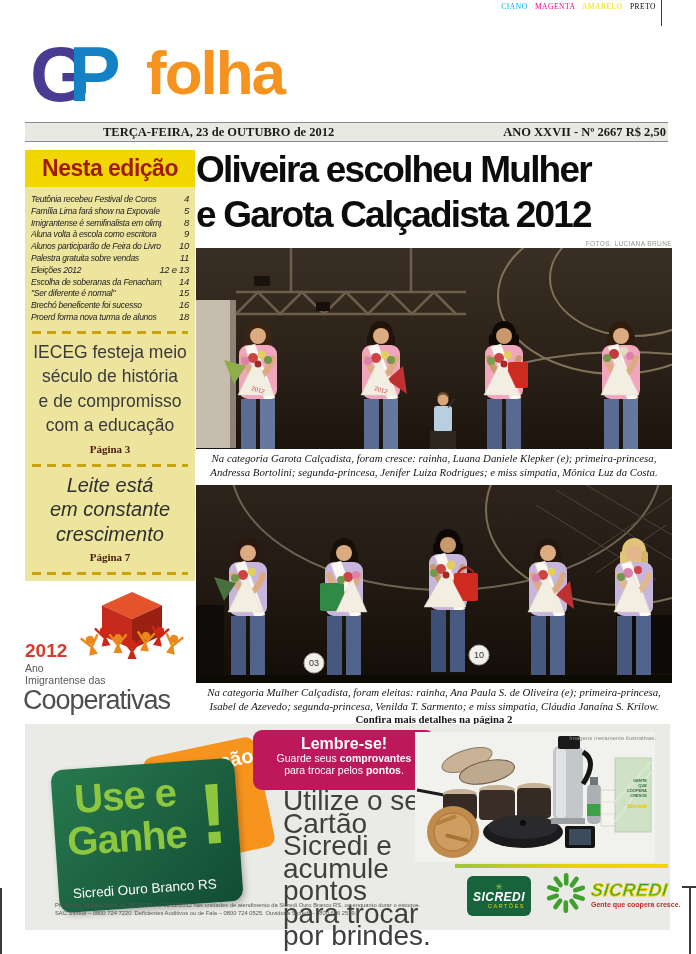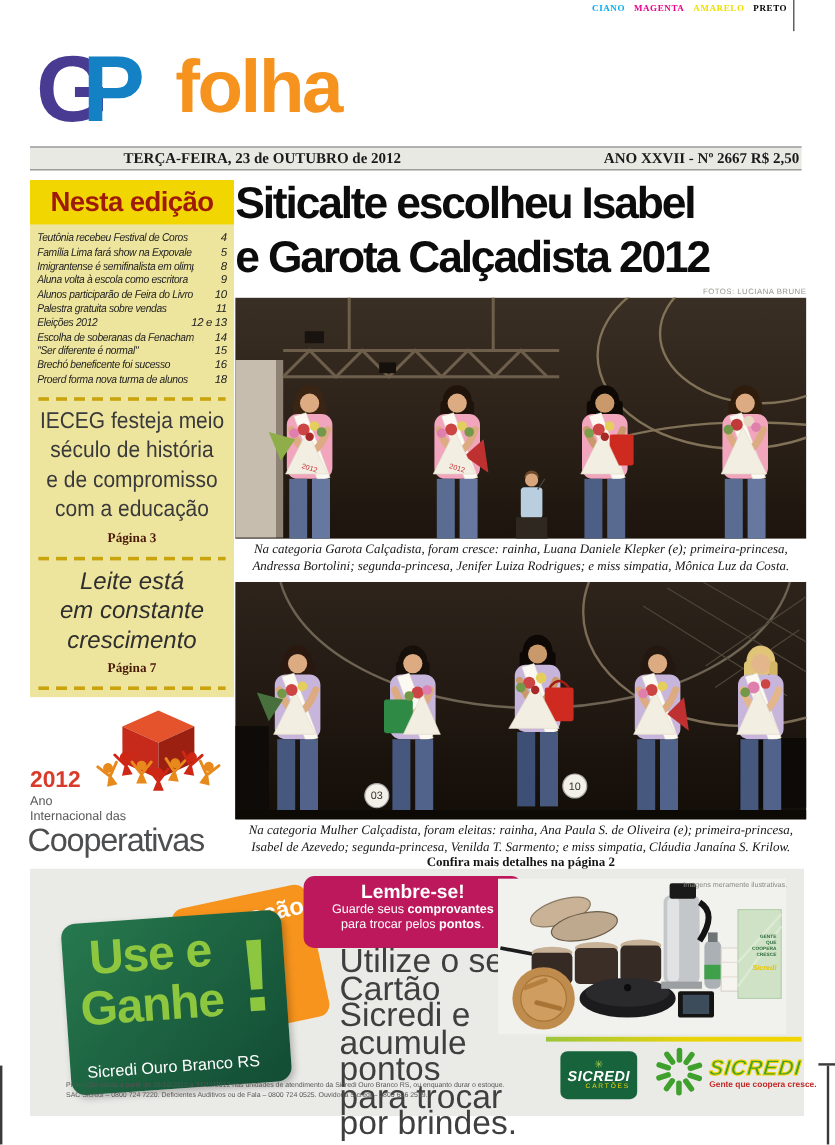--- a/index.html
+++ b/index.html
@@ -2,21 +2,21 @@
 <html><head>
 <meta charset="utf-8">
 <style>
   html,body{margin:0;padding:0;background:#fff;}
   .page{position:relative;width:696px;height:954px;background:#ffffff;overflow:hidden;
         font-family:"Liberation Sans",sans-serif;}
 
   
   .reg{position:absolute;top:2px;left:0;width:656px;text-align:right;
        font-family:"Liberation Serif",serif;font-size:7.5px;letter-spacing:.5px;word-spacing:5px;}
-  .reg span{font-weight:bold;}
+  .reg span{font-weight:normal;}
   .crop{position:absolute;background:#3a3a3a;}
   .crop-tr{left:661px;top:0;width:1px;height:26px;}
   .crop-bl{left:0;top:888px;width:2px;height:66px;}
   .crop-br{left:689px;top:888px;width:2px;height:66px;}
   .crop-brh{left:682px;top:886px;width:14px;height:2px;}
 
   
   .masthead{position:absolute;left:0;top:28px;width:696px;height:96px;z-index:5;}
   .gp{position:absolute;left:30px;top:6px;font-weight:bold;font-size:78px;line-height:80px;letter-spacing:-22px;}
   .gp .g{color:#4A3B92;}
@@ -231,26 +231,26 @@
           </g>
         <g transform="translate(100,51) rotate(14)" fill="#E8891B" stroke="#E8891B">
             <circle r="3.6"></circle>
             <path d="M-4.5 15 L0 4 L4.5 15 Z" stroke="none"></path>
             <path d="M-1 6 L-8 -3 M1 6 L8 -3" fill="none" stroke-width="2.4"></path>
           </g>
       </g>
     </svg>
     <div class="coop-year">2012</div>
     <div class="coop-l1">Ano</div>
-    <div class="coop-l2">Internacional das</div>
+    <div class="coop-l2">Imigrantense das</div>
     <div class="coop-l3">Cooperativas</div>
   </div>
 
   <div class="headline">
-    <div>Siticalte escolheu Isabel</div>
+    <div>Oliveira escolheu Mulher</div>
     <div>e Garota Calçadista 2012</div>
   </div>
   <div class="credit">FOTOS: LUCIANA BRUNE</div>
 
   <div class="photo photo1">
     <svg width="476" height="201" viewBox="0 0 476 201">
       <defs>
         <linearGradient id="g1" x1="0" y1="0" x2="0" y2="1">
           <stop offset="0" stop-color="#3a2f24"></stop>
             <stop offset=".55" stop-color="#2b2118"></stop>

